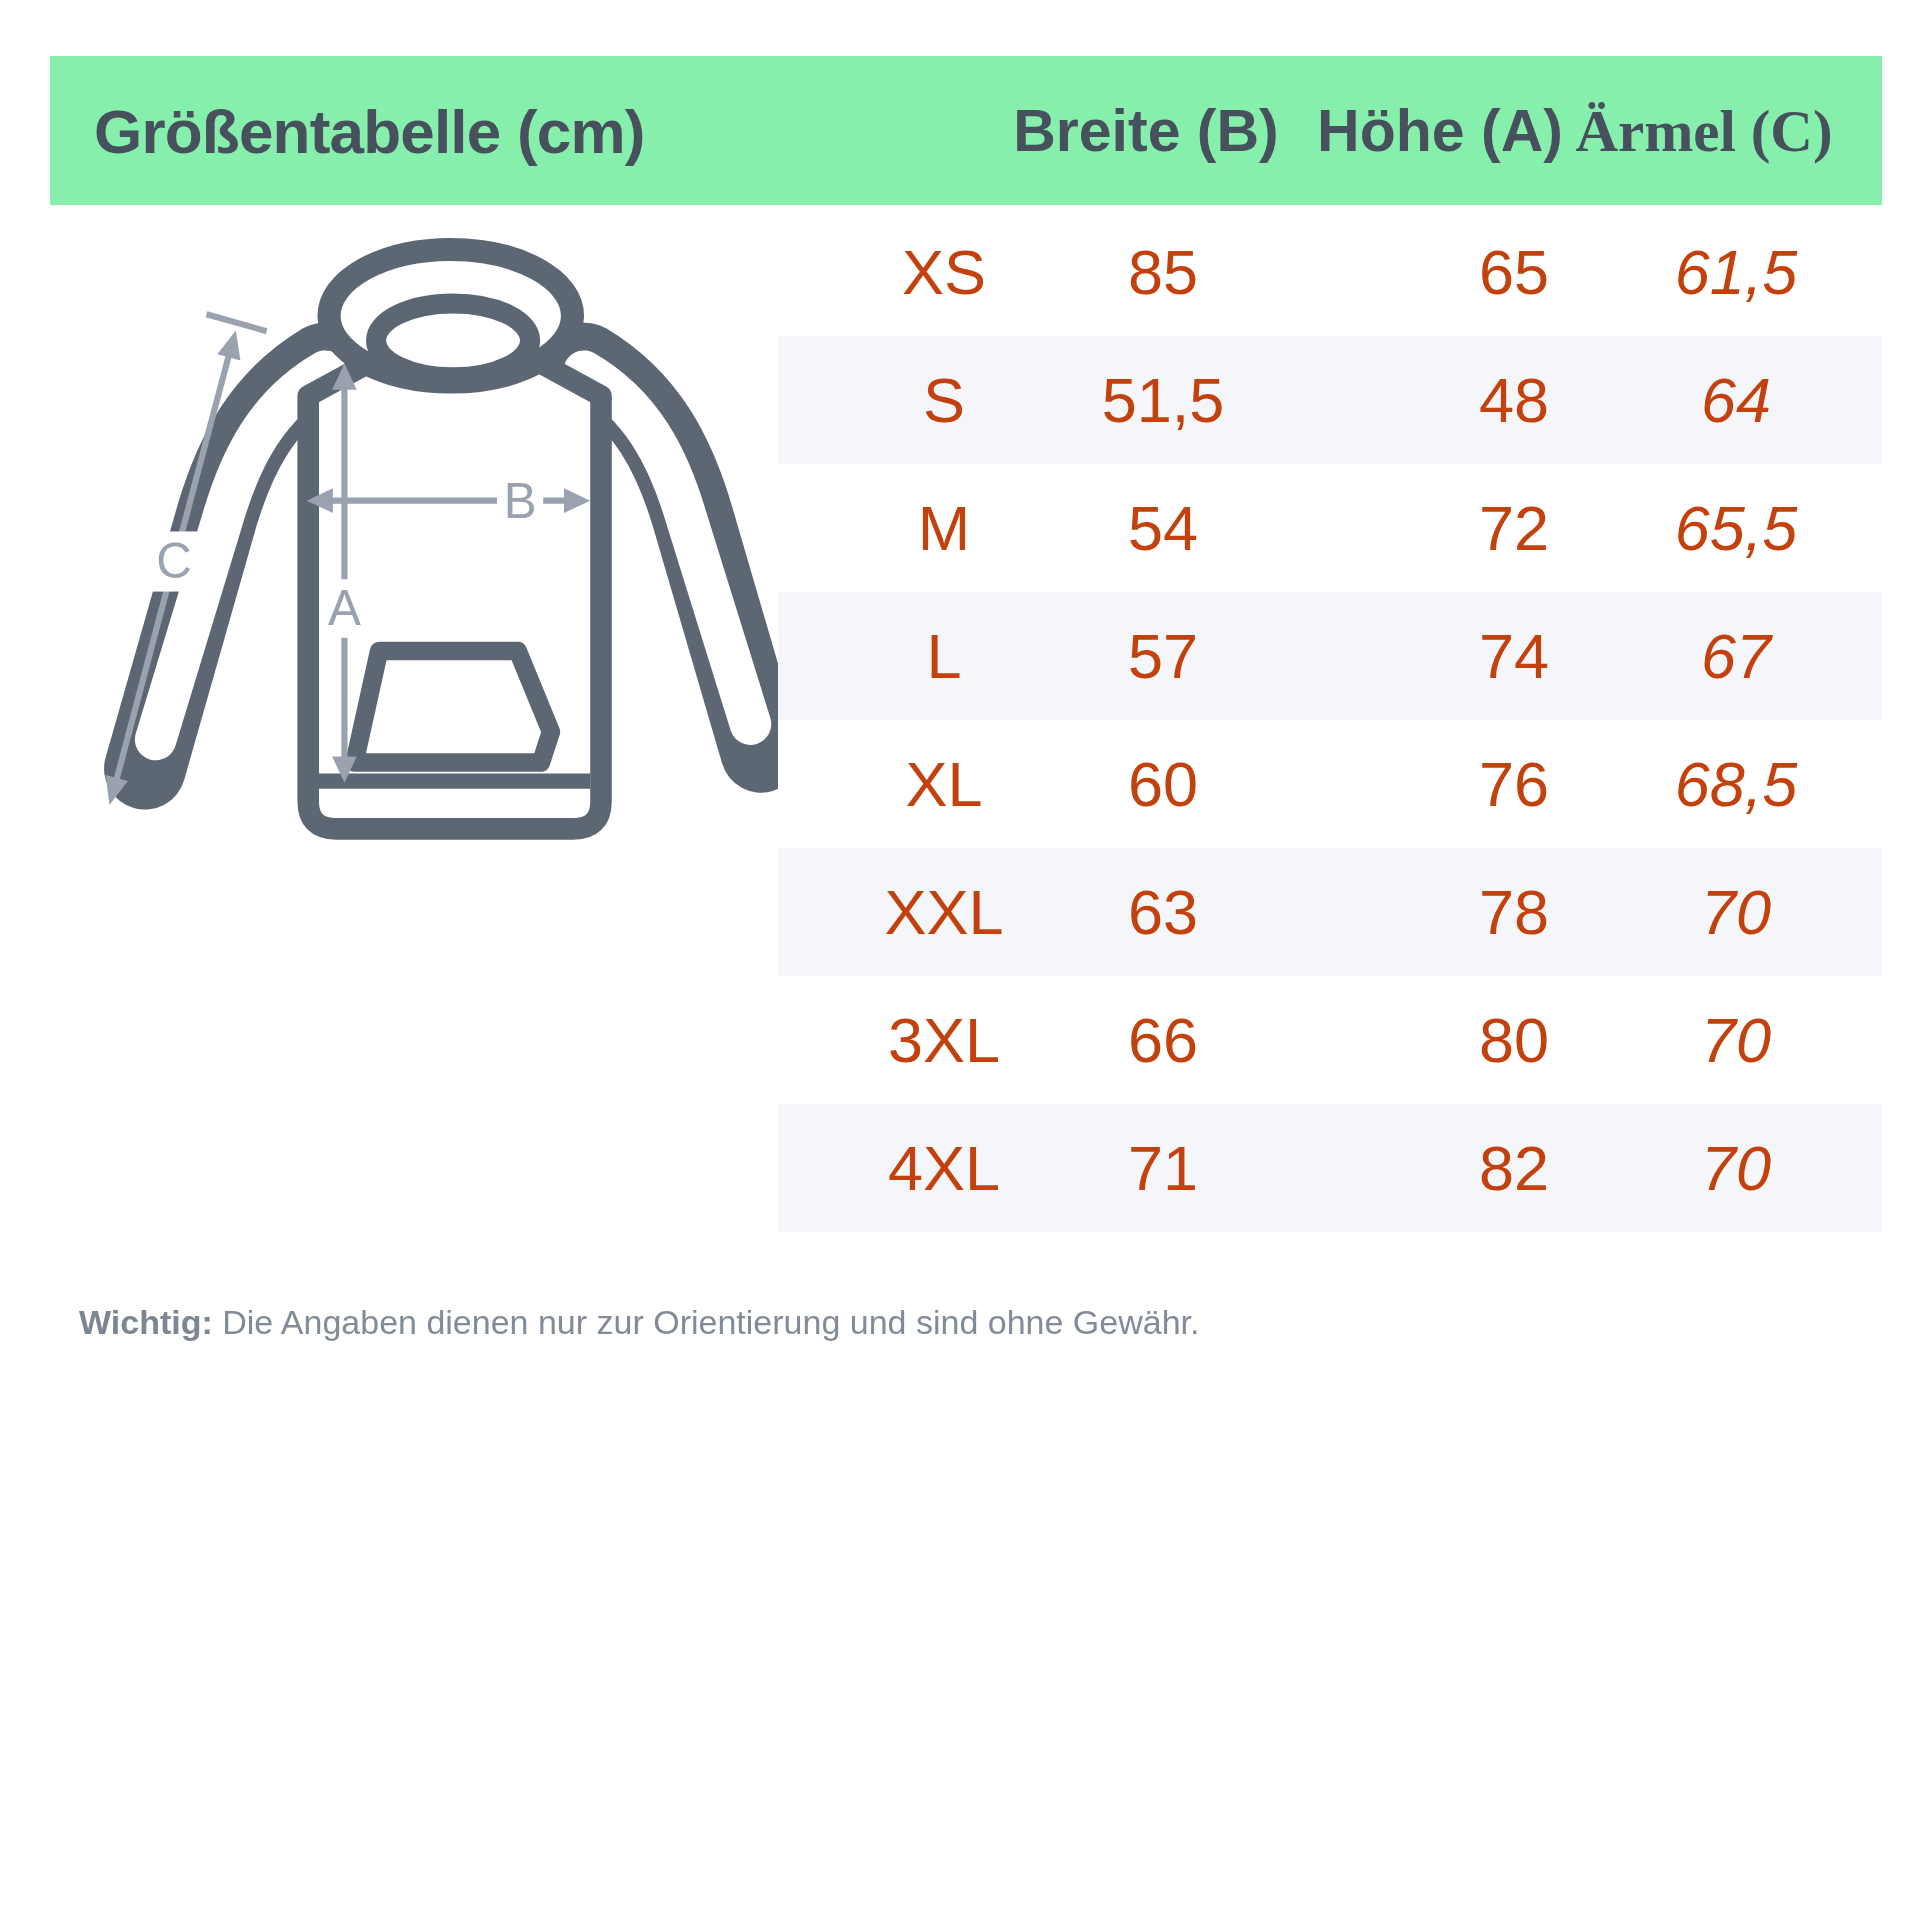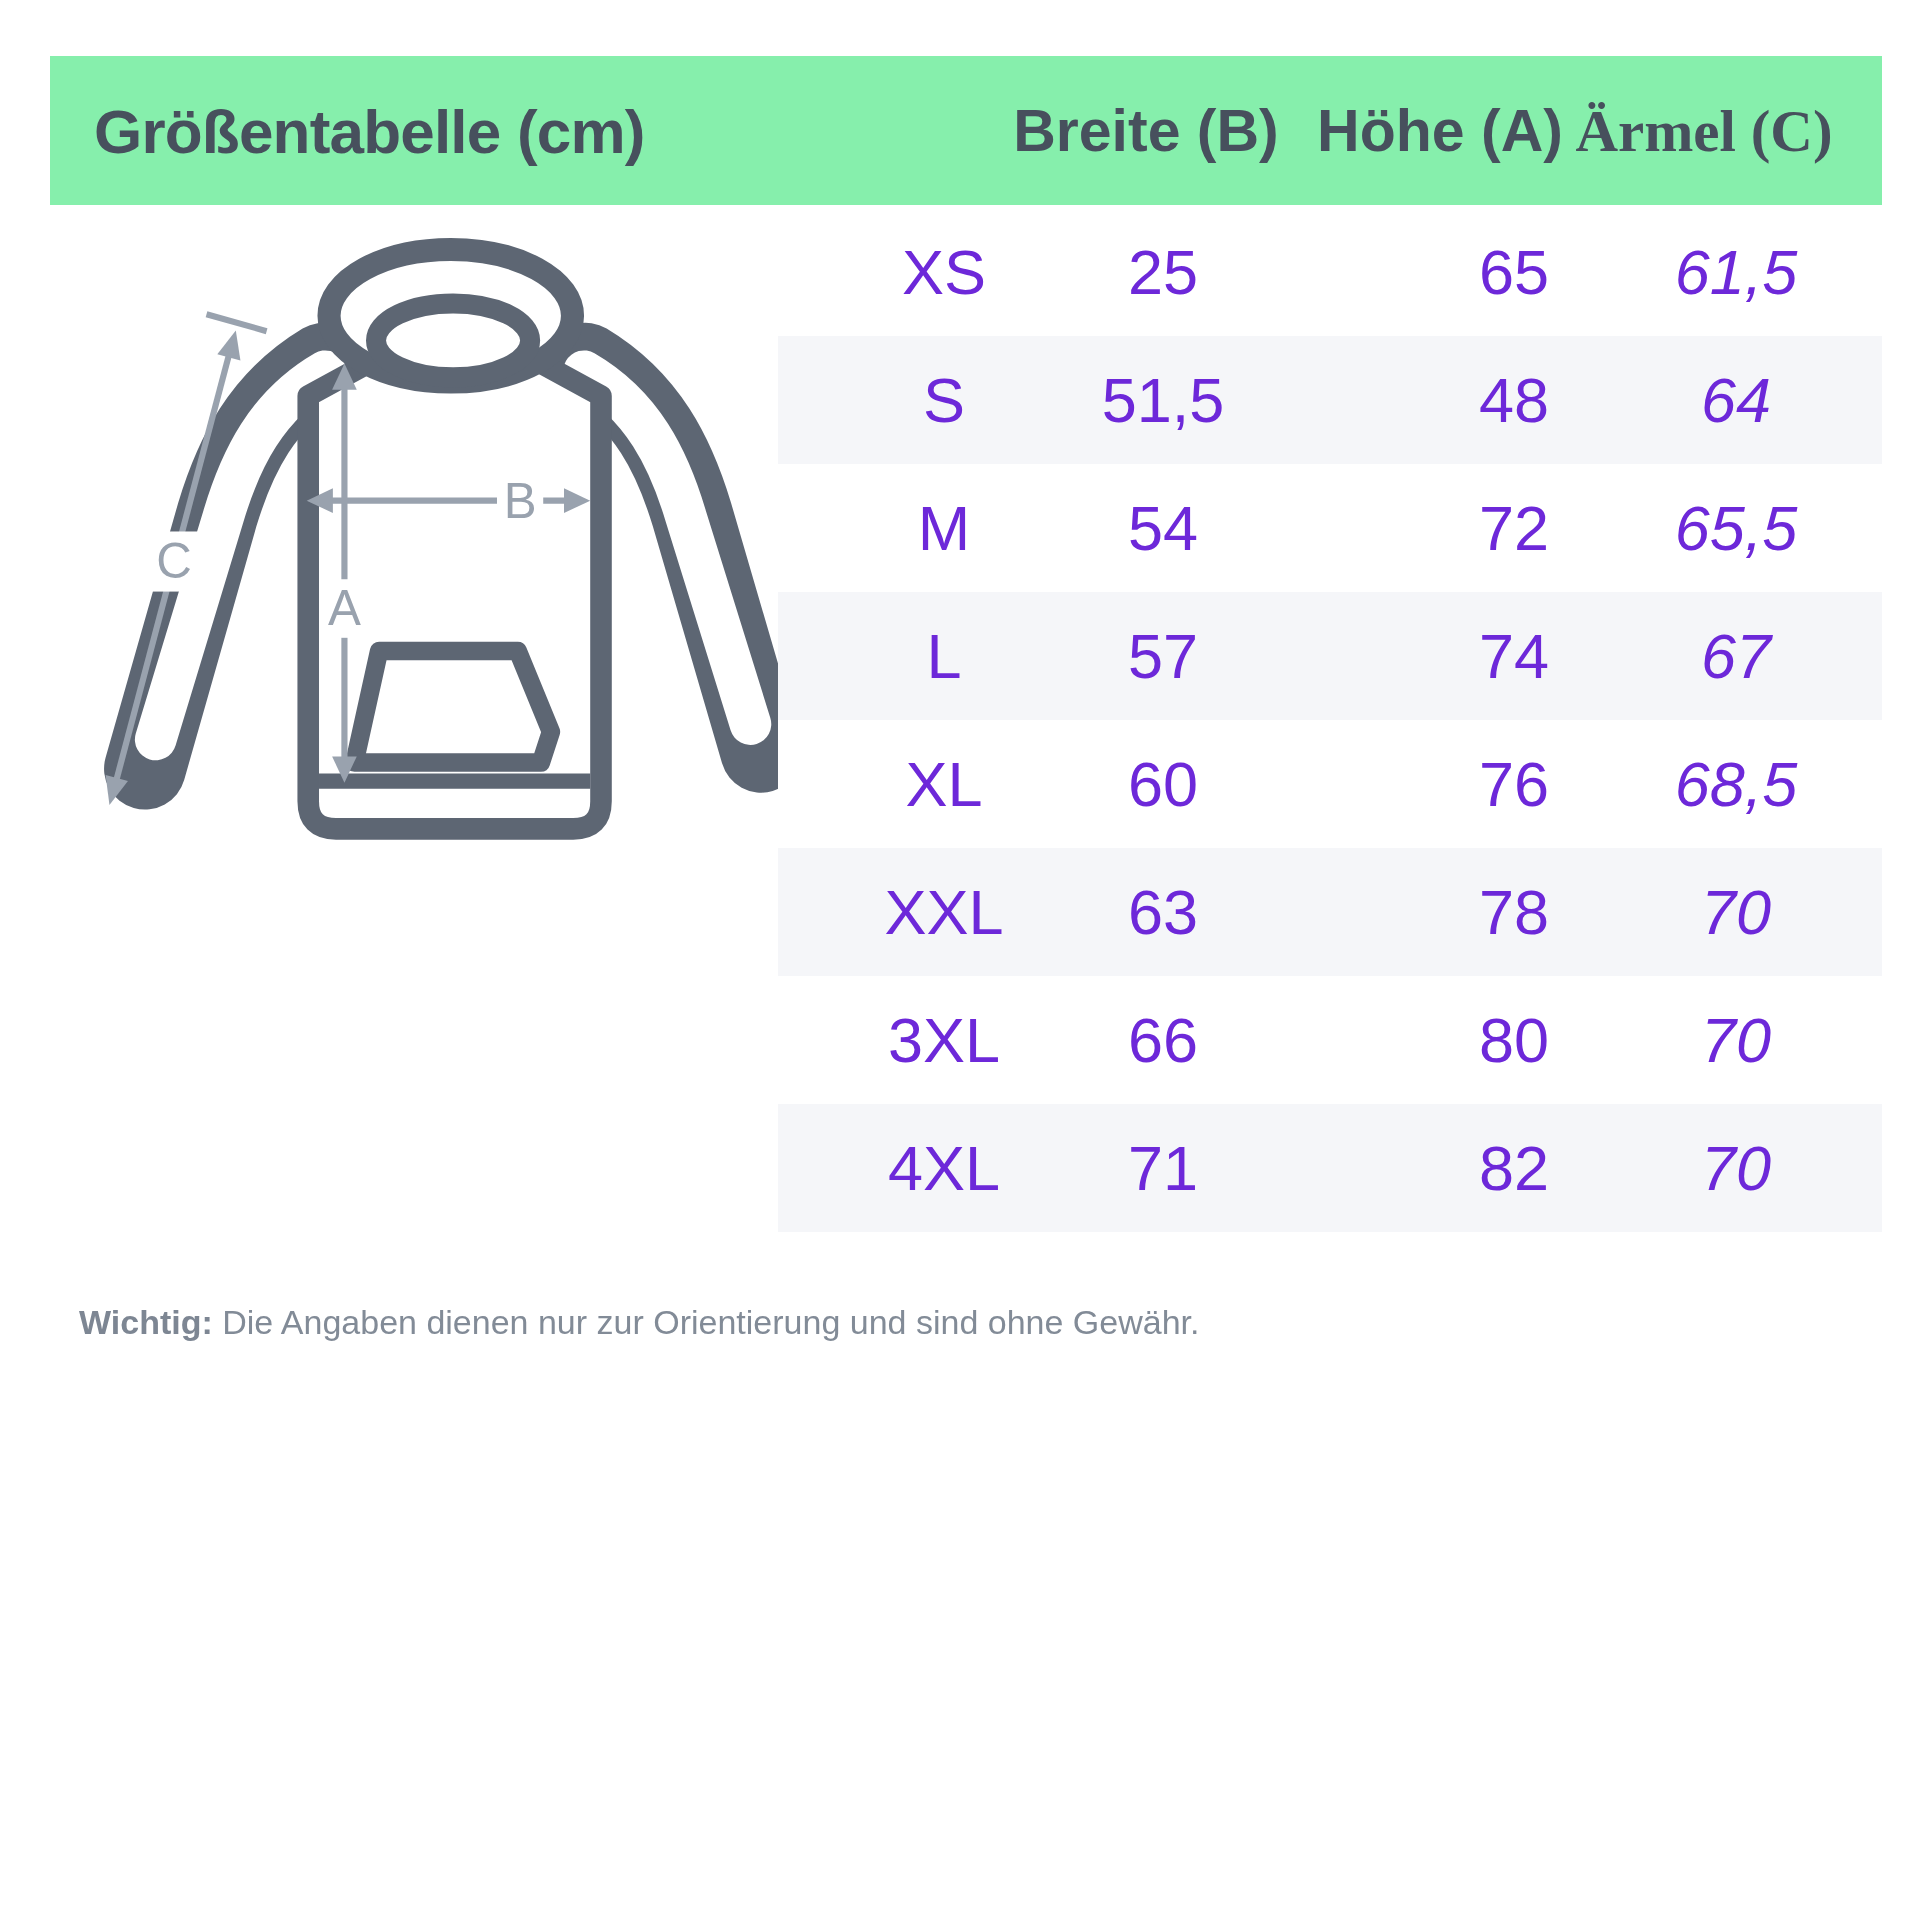--- a/index.html
+++ b/index.html
@@ -26,21 +26,21 @@
   .hcol.c1 { left:1096px; }
   .hcol.c2 { left:1390px; }
   .hcol.c3 { left:1654px;font-family:Liberation Serif, serif; }
 
   
   .size-table { position:absolute; left:778px; top:208px; width:1104px; }
   .trow { position:relative; height:128px; background:#ffffff; }
   .trow.striped { background:#f5f6f9; }
   .cell {
     position:absolute; top:50%; transform:translate(-50%,-50%);
-    font-size:63px; color:#6d28d9; white-space:nowrap;
+    font-size:63px; color:#c2410c; white-space:nowrap;
   }
   .cell.size  { left:166px; }
   .cell.breite{ left:385px; }
   .cell.hoehe { left:736px; }
   .cell.aermel{ left:958px;font-style:italic; }
 
   
   .diagram { position:absolute; left:46px; top:231px; width:771px; height:678px; }
   .diagram text {
     font-family:"Liberation Sans", sans-serif;
@@ -108,21 +108,21 @@
       <polygon points="246,129 252,168 222,160" stroke="none"></polygon>
       <polygon points="82,745 106,714 77,706" stroke="none"></polygon>
       <rect x="138" y="390" width="58" height="78" fill="#ffffff" stroke="none"></rect>
     </g>
     <text x="166" y="450">C</text>
   </svg>
 
   <div class="size-table">
     <div class="trow">
       <div class="cell size">XS</div>
-      <div class="cell breite">25</div>
+      <div class="cell breite">85</div>
       <div class="cell hoehe">65</div>
       <div class="cell aermel">61,5</div>
     </div>
     <div class="trow striped">
       <div class="cell size">S</div>
       <div class="cell breite">51,5</div>
       <div class="cell hoehe">48</div>
       <div class="cell aermel">64</div>
     </div>
     <div class="trow">

